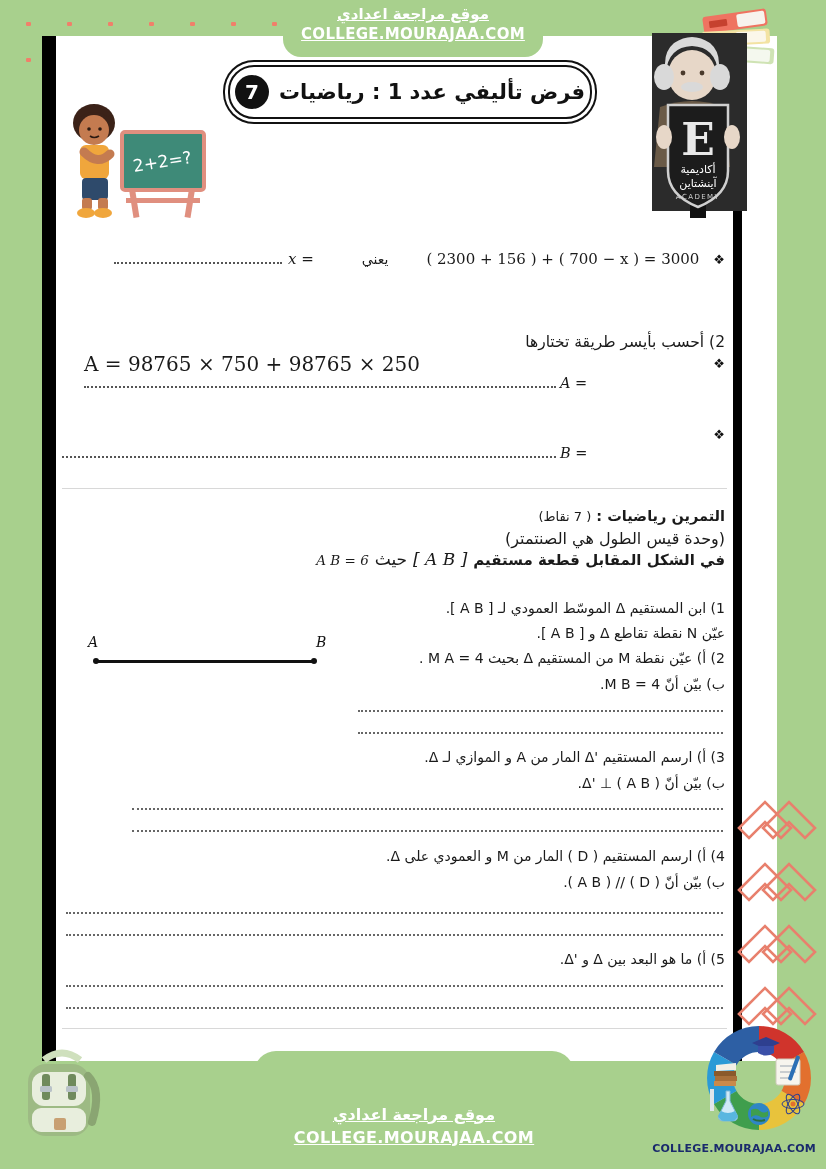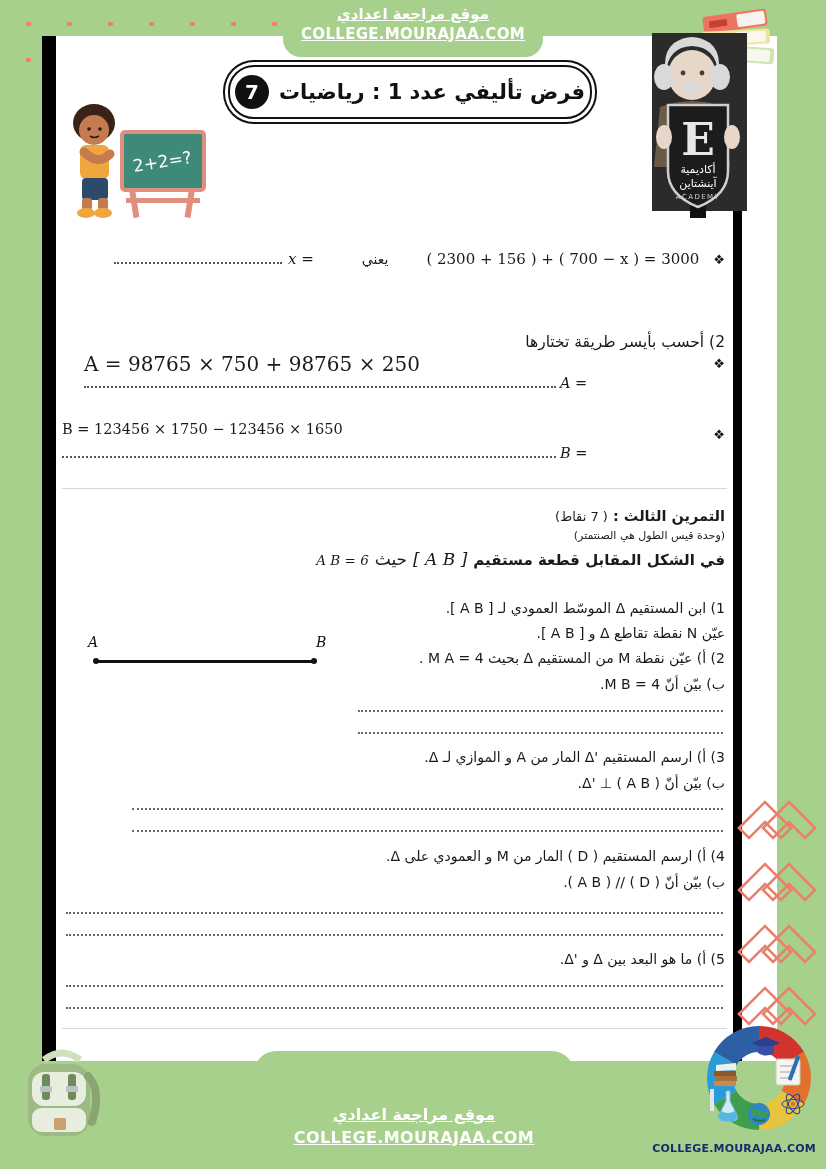--- a/index.html
+++ b/index.html
@@ -228,33 +228,32 @@
   </div>
   <div class="row mathn" style="top:316px;left:28px;font-size:20px;">A = 98765 × 750 + 98765 × 250</div>
   <div class="row" style="top:339px;left:28px;display:flex;align-items:baseline;gap:4px;">
     <span class="math" style="font-size:14.5px;">A =</span>
     <span class="dotline" style="width:472px;"></span>
   </div>
 
   <div class="row" style="top:388px;right:8px;">
     <span class="bullet">❖</span>
   </div>
-  <div class="row mathn" style="top:385px;left:6px;font-size:14.5px;">B = 123456 × 1750 − 123456 × 1650</div>
   <div class="row" style="top:409px;left:6px;display:flex;align-items:baseline;gap:4px;">
     <span class="math" style="font-size:14.5px;">B =</span>
     <span class="dotline" style="width:494px;"></span>
   </div>
 
   <div class="thin-sep" style="top:452px;left:6px;width:665px;"></div>
 
   <div class="row" style="top:472px;right:8px;display:flex;align-items:baseline;gap:5px;direction:rtl;">
-    <span class="ar" style="font-size:14.5px;font-weight:bold;">التمرين الثالث :</span>
+    <span class="ar" style="font-size:14.5px;font-weight:bold;">التمرين رياضيات :</span>
     <span class="ar" style="font-size:13px;">( 7 نقاط)</span>
   </div>
-  <div class="row ar" style="top:493px;right:8px;font-size:11px;">(وحدة قيس الطول هي الصنتمتر)</div>
+  <div class="row ar" style="top:493px;right:8px;font-size:16px;">(وحدة قيس الطول هي الصنتمتر)</div>
 
   <div class="row" style="top:513px;right:8px;display:flex;align-items:baseline;gap:6px;direction:rtl;">
     <span class="ar" style="font-size:15px;font-weight:bold;">في الشكل المقابل قطعة مستقيم</span>
     <span class="math" style="font-size:17px;">[ A B ]</span>
     <span class="ar" style="font-size:17px;">حيث</span>
     <span class="math" style="font-size:13.5px;text-align:center;">A B = 6</span>
   </div>
 
   <div class="row ar" style="top:564px;right:8px;font-size:14px;">1) ابن المستقيم Δ الموسّط العمودي لـ [ A B ].</div>
   <div class="row ar" style="top:589px;right:8px;font-size:14px;">عيّن N نقطة تقاطع Δ و [ A B ].</div>

